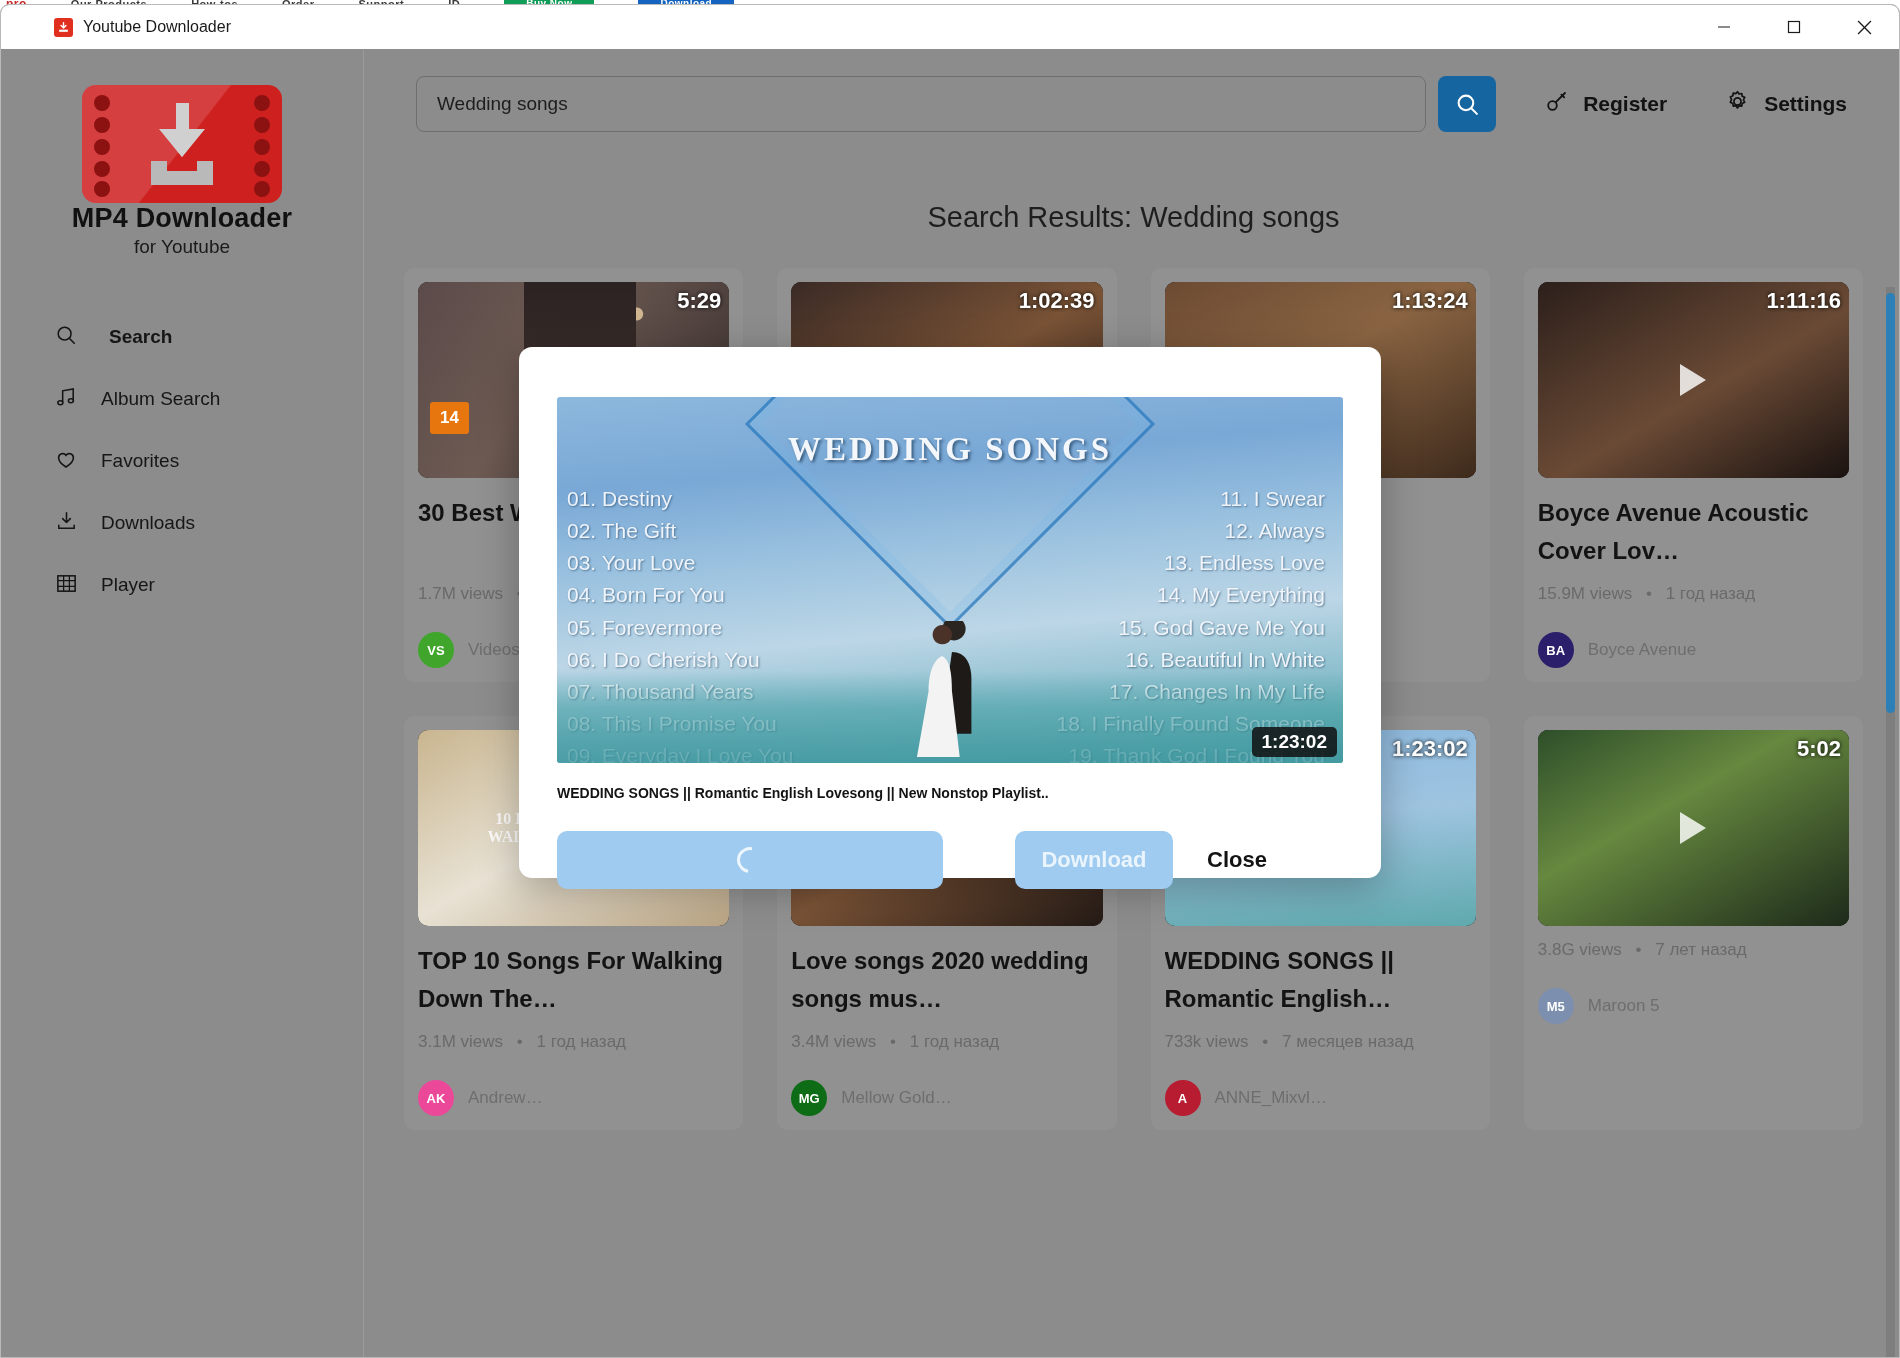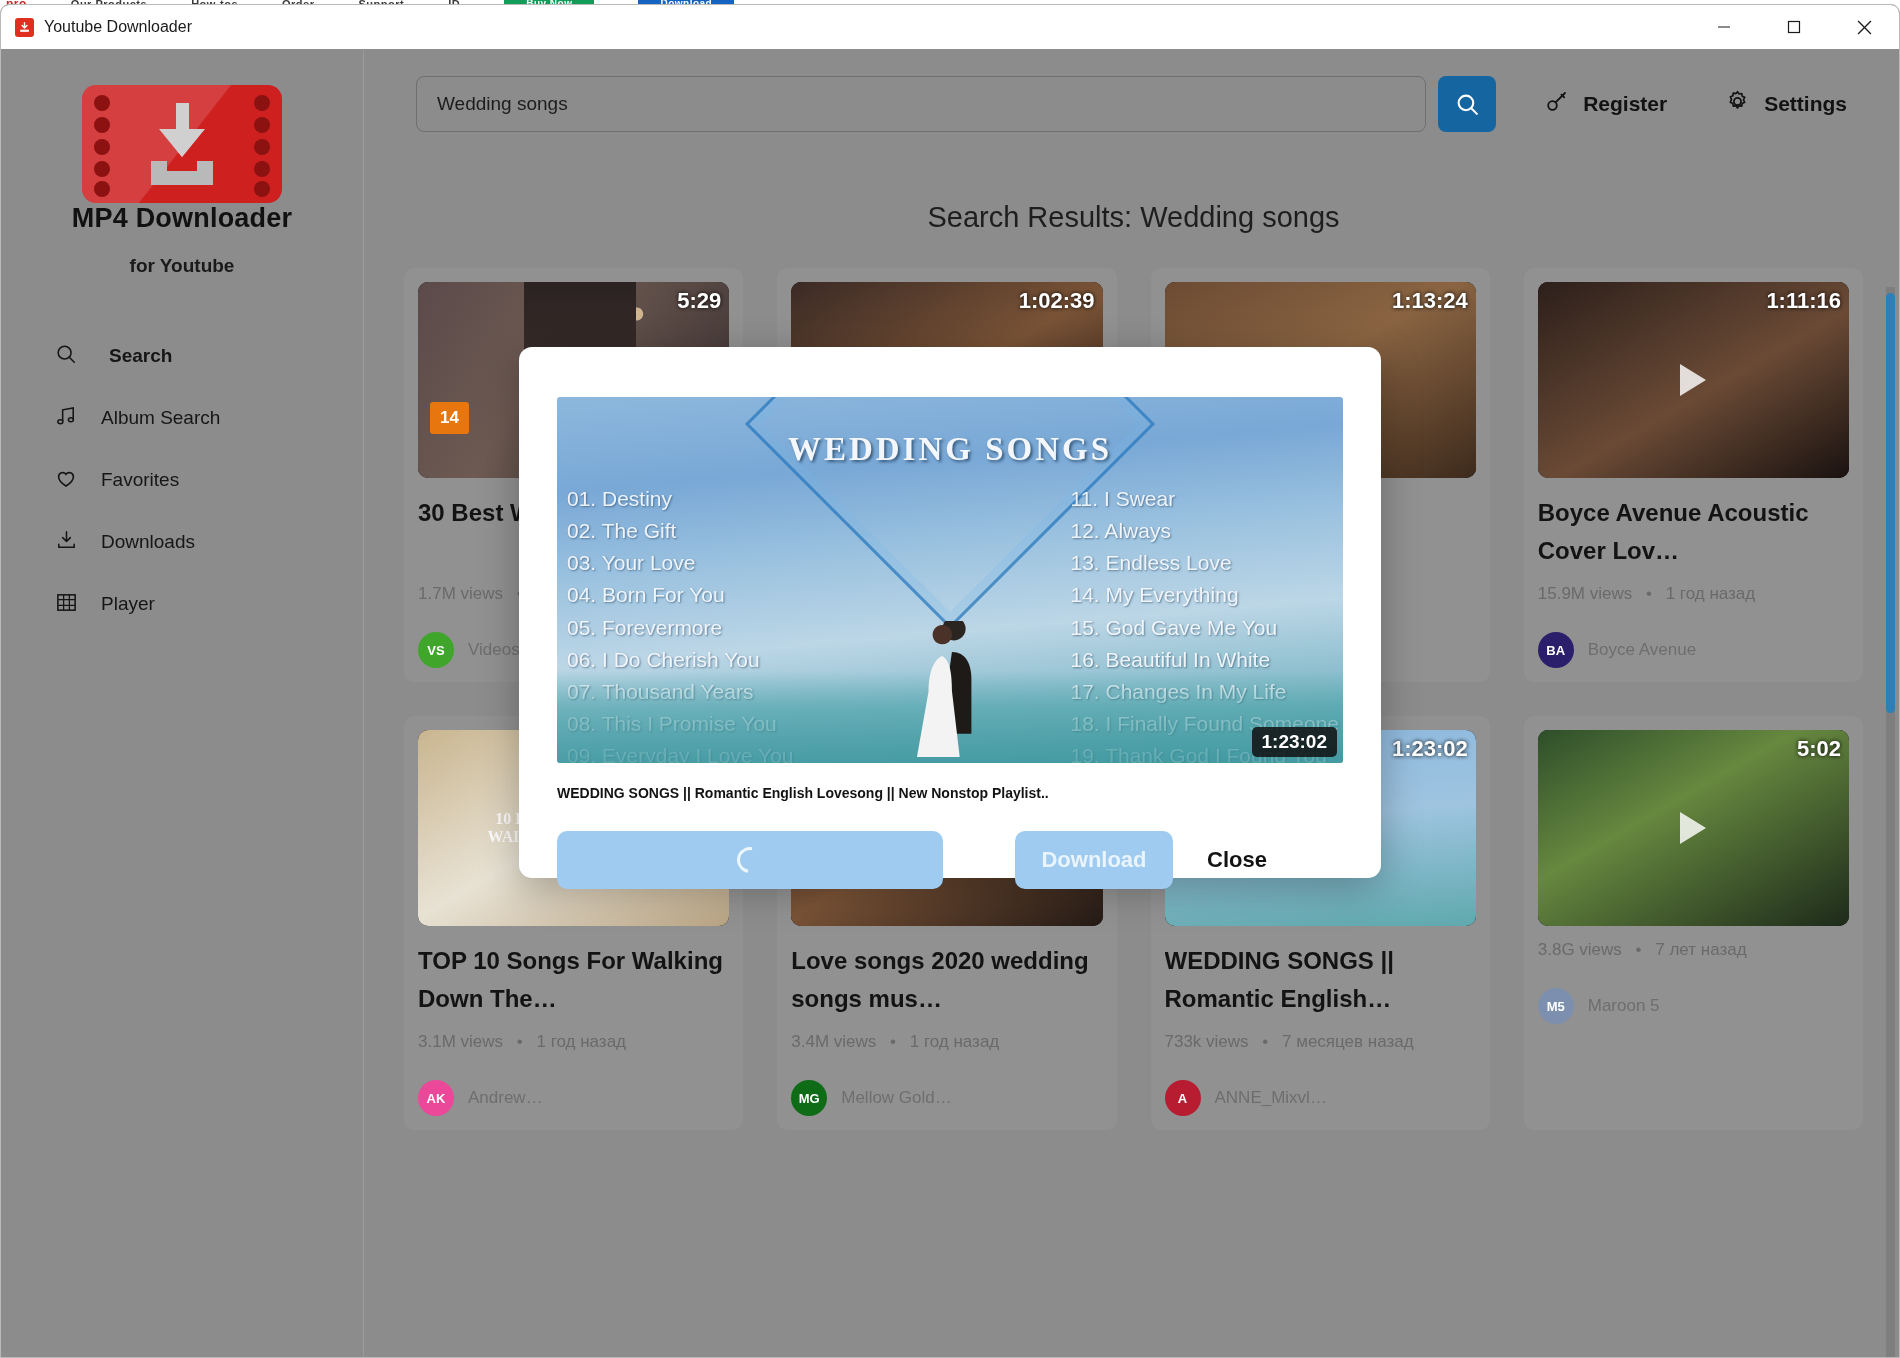--- a/index.html
+++ b/index.html
@@ -35,20 +35,21 @@
     border: 1px solid #b9b9b9;
     border-radius: 9px 9px 0 0;
     overflow: hidden;
   }
 
   .titlebar {
     height: 44px; background: #ffffff;
     display: flex; align-items: center;
     border-radius: 8px 8px 0 0;
     position: relative;
+    padding-left: 39px;
   }
   .titlebar-icon {
     width: 19px; height: 19px; margin-left: 14px; margin-right: 10px;
     background: #e02f1f; border-radius: 3px;
     display: flex; align-items: center; justify-content: center;
   }
   .titlebar-icon svg { display:block; }
   .titlebar-text { font-size: 16px; color: #1b1b1b; }
   .win-controls { position: absolute; right: 0; top: 0; height: 44px; display: flex; }
   .win-btn {
@@ -77,22 +78,22 @@
   }
   .logo .perf { position: absolute; width: 16px; height: 16px; border-radius: 50%; background: #8c1111; }
   .logo .arrow {
     position:absolute; left: 50%; top: 14px; transform: translateX(-50%);
   }
   .app-name {
     text-align: center; font-size: 27px; font-weight: bold; color: #111;
     letter-spacing: .2px;
   }
   .app-sub {
-    text-align: center; font-size: 19px; font-weight: bold; color: #1a1a1a;
-    margin-top: 21px;
+    text-align: center; font-size: 19px; font-weight: normal; color: #1a1a1a;
+    margin-top: 2px;
   }
   .nav { margin-top: 46px; }
   .nav-item {
     display: flex; align-items: flex-end; gap: 22px;
     padding: 18px 0 18px 52px; color: #161616; font-size: 19px;
   }
   .nav-item.active .nav-label { font-weight: bold; padding-left: 8px; }
   .nav-icon { width: 26px; height: 26px; display:flex; align-items:center; justify-content:center; }
   .nav-icon svg { display:block; }
 
@@ -205,21 +206,21 @@
     position: absolute; left: 0; right: 0; top: 34px; text-align: center;
     font-family: "Liberation Serif", serif; font-weight: bold; font-size: 33px;
     letter-spacing: 3px; color: #f3f6fa; text-shadow: 2px 2px 3px rgba(20,50,80,.65);
   }
   .mt-col {
     position: absolute; top: 86px; font-size: 21px; line-height: 1.53;
     color: rgba(248,251,255,.92); text-shadow: 1px 1px 2px rgba(30,60,90,.55);
     font-family: "Liberation Sans", sans-serif;
   }
   .mt-col.left  { left: 10px; text-align: left; }
-  .mt-col.right { right: 4px; }
+  .mt-col.right { right: 18px; text-align: right; }
   .mt-water {
     position: absolute; left: 0; right: 0; bottom: 0; height: 92px;
     background: linear-gradient(180deg, rgba(86,170,172,.0) 0%, rgba(70,160,165,.55) 40%, rgba(60,150,158,.8) 100%);
   }
   .mt-couple {
     position: absolute; left: 50%; bottom: 2px; transform: translateX(-50%);
     width: 118px; height: 140px;
   }
   .mt-tag {
     position: absolute; right: 6px; bottom: 6px;

